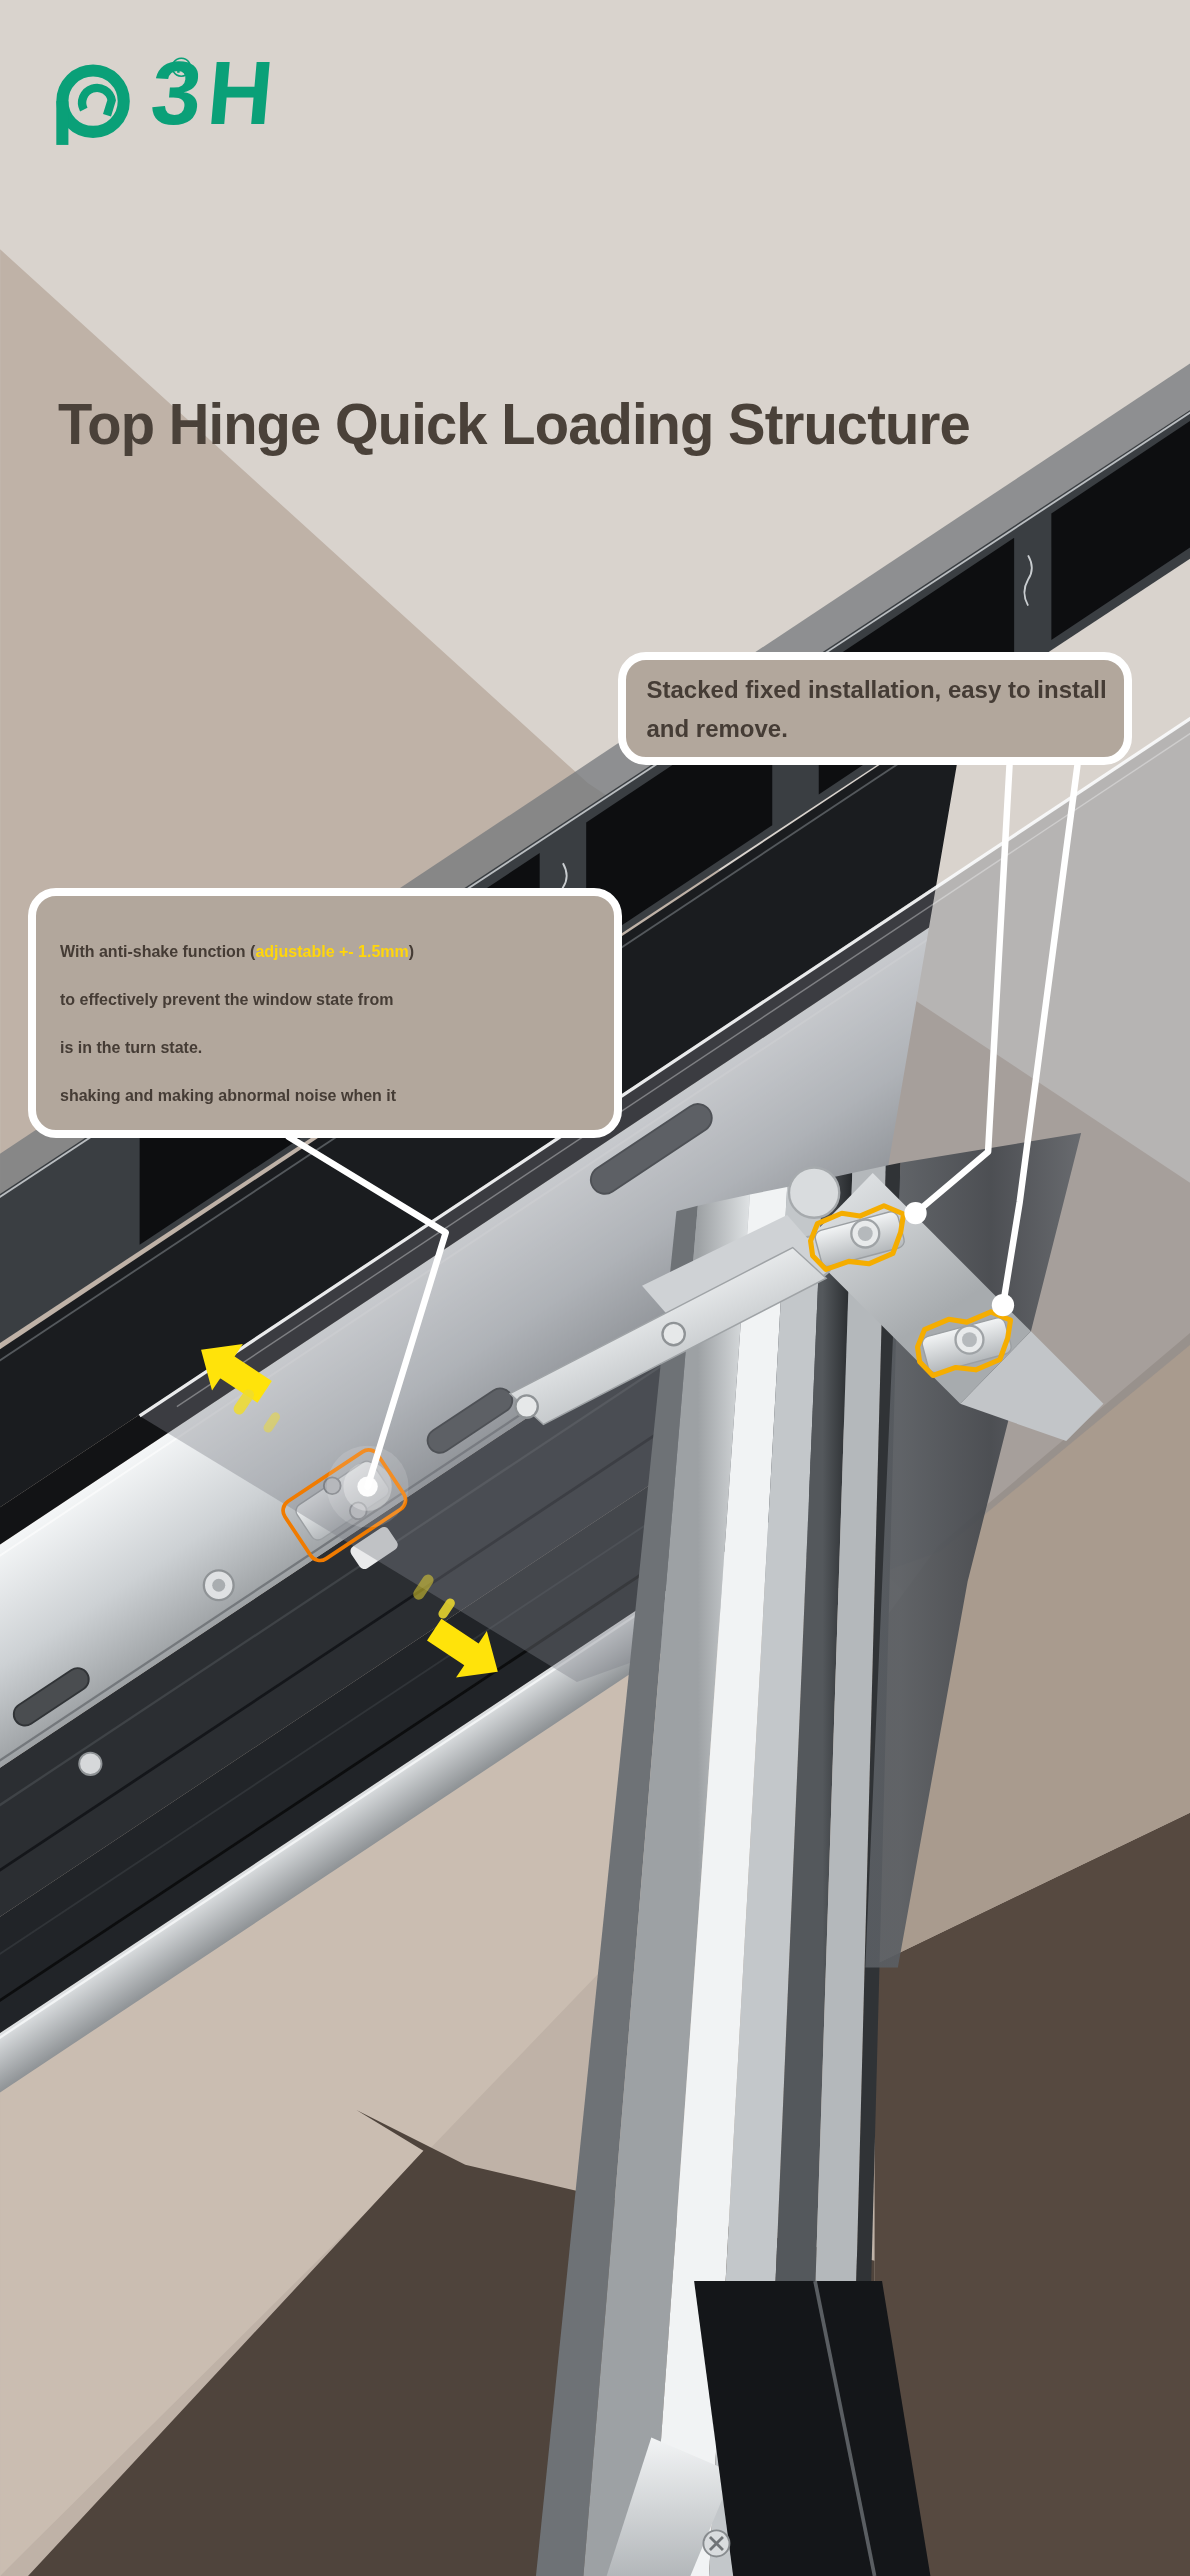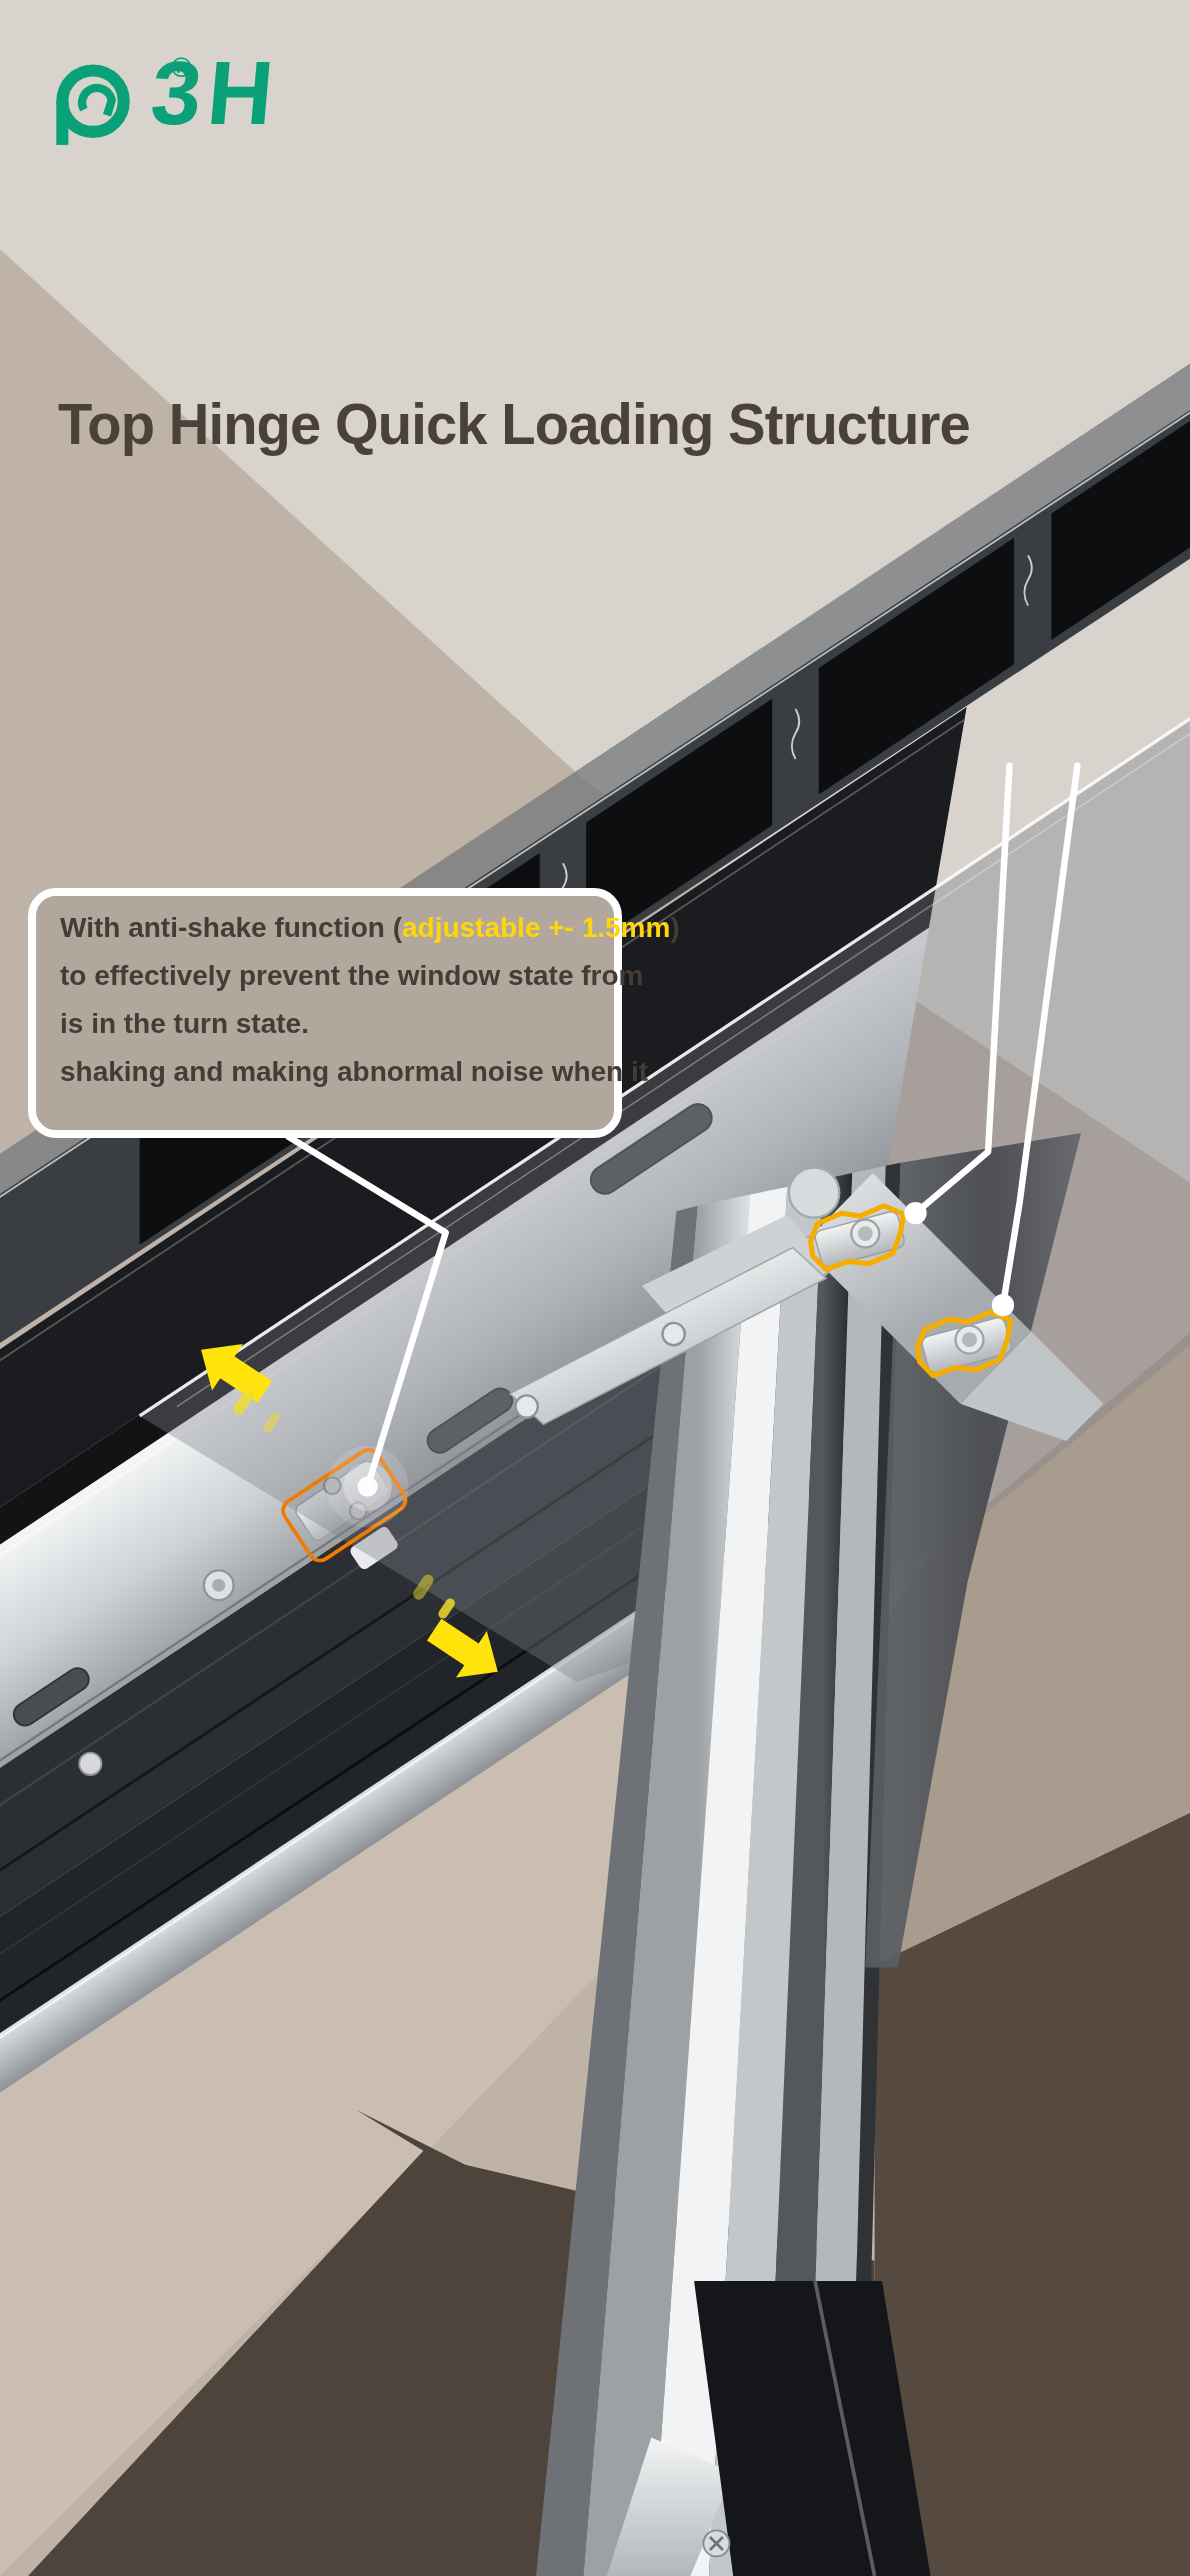--- a/index.html
+++ b/index.html
@@ -21,22 +21,22 @@
     position:absolute;left:58px;top:391px;width:1079px;
     font-size:57px;font-weight:bold;color:#4a4139;letter-spacing:-0.9px;
     transform:scaleX(0.985);transform-origin:left top;white-space:nowrap;
   }
   .callout{
     position:absolute;box-sizing:border-box;background:#b2a79c;
     border:8.4px solid #ffffff;border-radius:28px;color:#453c35;font-weight:bold;
   }
   .callout-stacked{left:618px;top:652px;width:514px;height:113px;padding:10.2px 20.5px;
     font-size:24px;line-height:39px;}
-  .callout-antishake{left:28px;top:888px;width:594px;height:250px;padding:8px 24px;
-    font-size:28px;line-height:48px;}
+  .callout-antishake{left:28px;top:888px;width:594px;height:250px;padding:32px 24px;
+    font-size:16px;line-height:48px;}
   .callout .line{white-space:nowrap;}
   .hl{color:#ffd60b;}
 </style>
 </head>
 <body>
 
 <div id="stage">
 
   <svg id="render-svg" viewBox="0 0 1280 2769" xmlns="http://www.w3.org/2000/svg">
     <defs>
@@ -229,20 +229,24 @@
       <circle cx="42" cy="57" r="33" fill="none" stroke="#0aa078" stroke-width="13"></circle>
       <rect x="2.5" y="57" width="13" height="47" fill="#0aa078"></rect>
       <path d="M32,66 A16,16 0 1 1 62,56 L57,72" fill="none" stroke="#0aa078" stroke-width="9"></path>
     </svg>
     <span class="reg-mark">®</span>
     <div class="logo-text">3H</div>
   </div>
 
   <div class="page-title">Top Hinge Quick Loading Structure</div>
 
+  <div class="callout callout-stacked">
+    <div class="line">Stacked fixed installation, easy to install</div>
+    <div class="line">and remove.</div>
+  </div>
 
   <div class="callout callout-antishake">
     <div class="line"><span>With anti-shake function (</span><span class="hl">adjustable +- 1.5mm</span><span>)</span></div>
     <div class="line">to effectively prevent the window state from</div>
     <div class="line">is in the turn state.</div>
     <div class="line">shaking and making abnormal noise when it</div>
   </div>
 
 </div>
 

